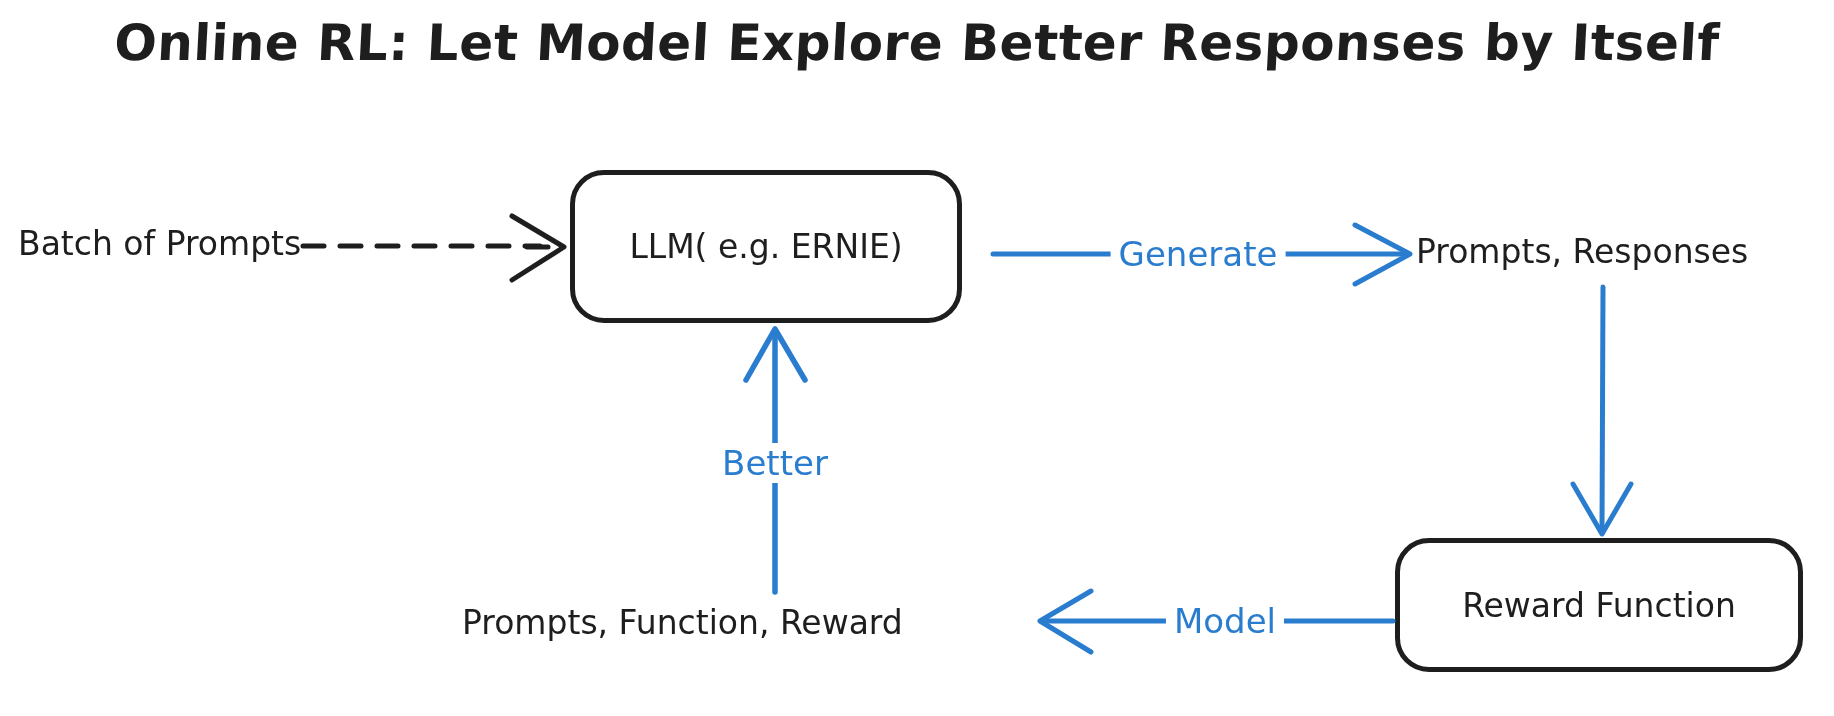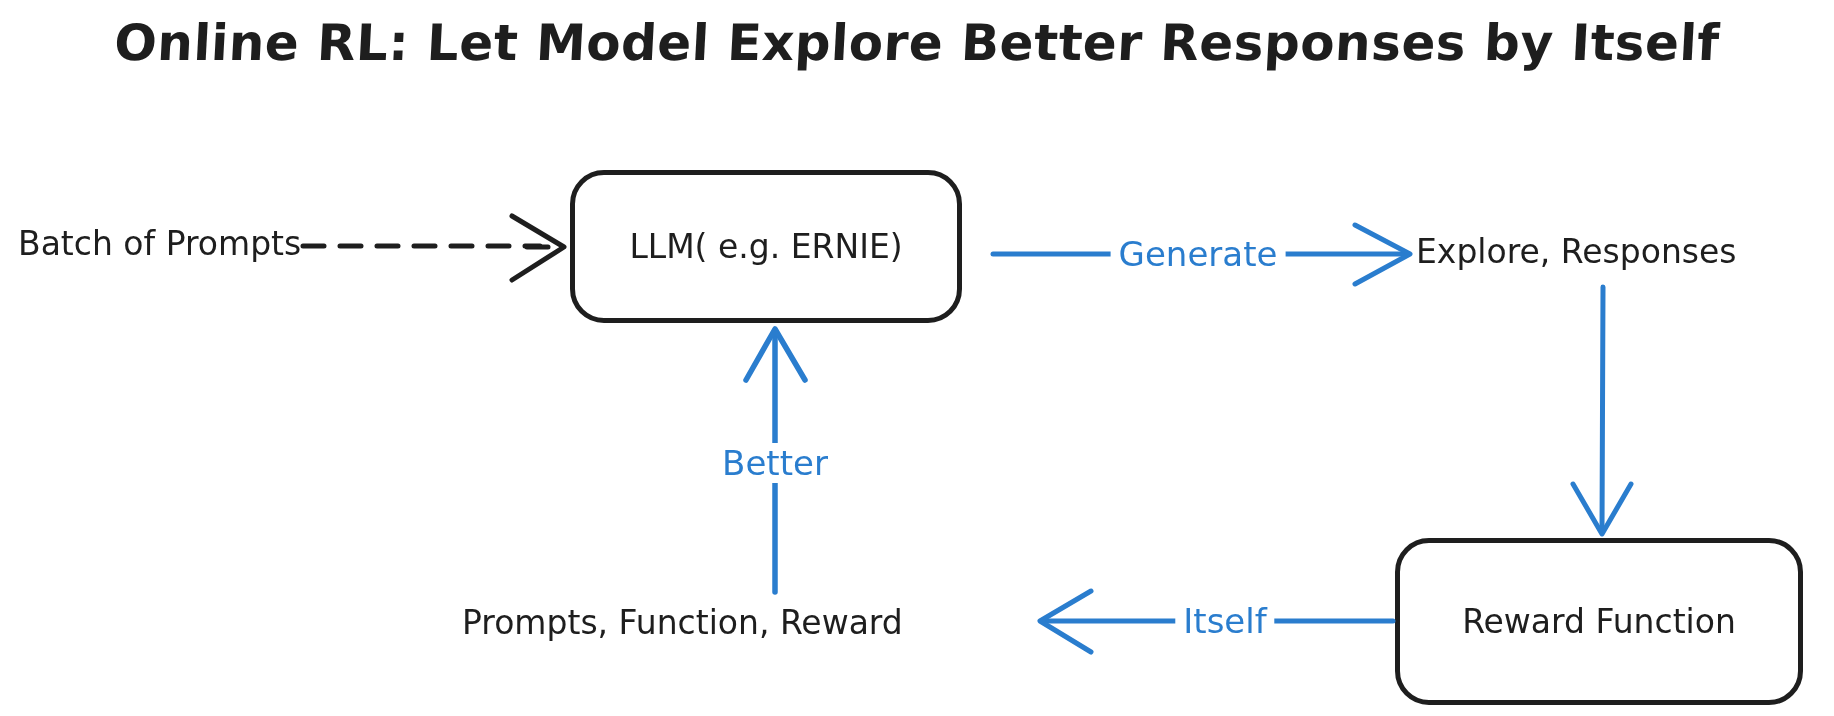--- a/index.html
+++ b/index.html
@@ -76,29 +76,29 @@
 </style>
 </head>
 <body>
 
 <div class="canvas">
 
   <div class="title">Online RL: Let Model Explore Better Responses by Itself</div>
 
   <div class="flow-text" style="left:18px; top:223px;">Batch of Prompts</div>
 
-  <div class="flow-text" style="left:1416px; top:231px;">Explore, Responses</div>
+  <div class="flow-text" style="left:1416px; top:231px;">Prompts, Responses</div>
 
   <div class="flow-text" style="left:462px; top:602px;">Prompts, Function, Reward</div>
 
   <div class="node" style="left:570px; top:170px; width:392px; height:153px;">
     <span class="node-label">LLM( e.g. ERNIE)</span>
   </div>
 
-  <div class="node" style="left:1395px; top:538px; width:408px; height:167px;">
+  <div class="node" style="left:1395px; top:538px; width:408px; height:134px;">
     <span class="node-label">Reward Function</span>
   </div>
 
   <svg class="wires" viewBox="0 0 1834 716">
 
     <g>
       <path class="stroke-ink" stroke-width="5" stroke-dasharray="21 16" d="M303,246 L540,246"></path>
       <path class="stroke-ink" stroke-width="5" d="M512,216 L564,247 L512,280"></path>
       <path class="stroke-ink" stroke-width="5" d="M527,247 L548,247"></path>
     </g>
@@ -121,15 +121,15 @@
     <g>
       <path class="stroke-accent" stroke-width="5.5" d="M775,592 L775,332"></path>
       <path class="stroke-accent" stroke-width="5.5" d="M746,380 L775,329 L805,380"></path>
     </g>
   </svg>
 
   <div class="edge-label" style="left:1198px; top:254px;">Generate</div>
 
   <div class="edge-label" style="left:775px; top:463px;">Better</div>
 
-  <div class="edge-label" style="left:1225px; top:621px;">Itself</div>
+  <div class="edge-label" style="left:1225px; top:621px;">Model</div>
 
 </div>
 
 </body></html>

